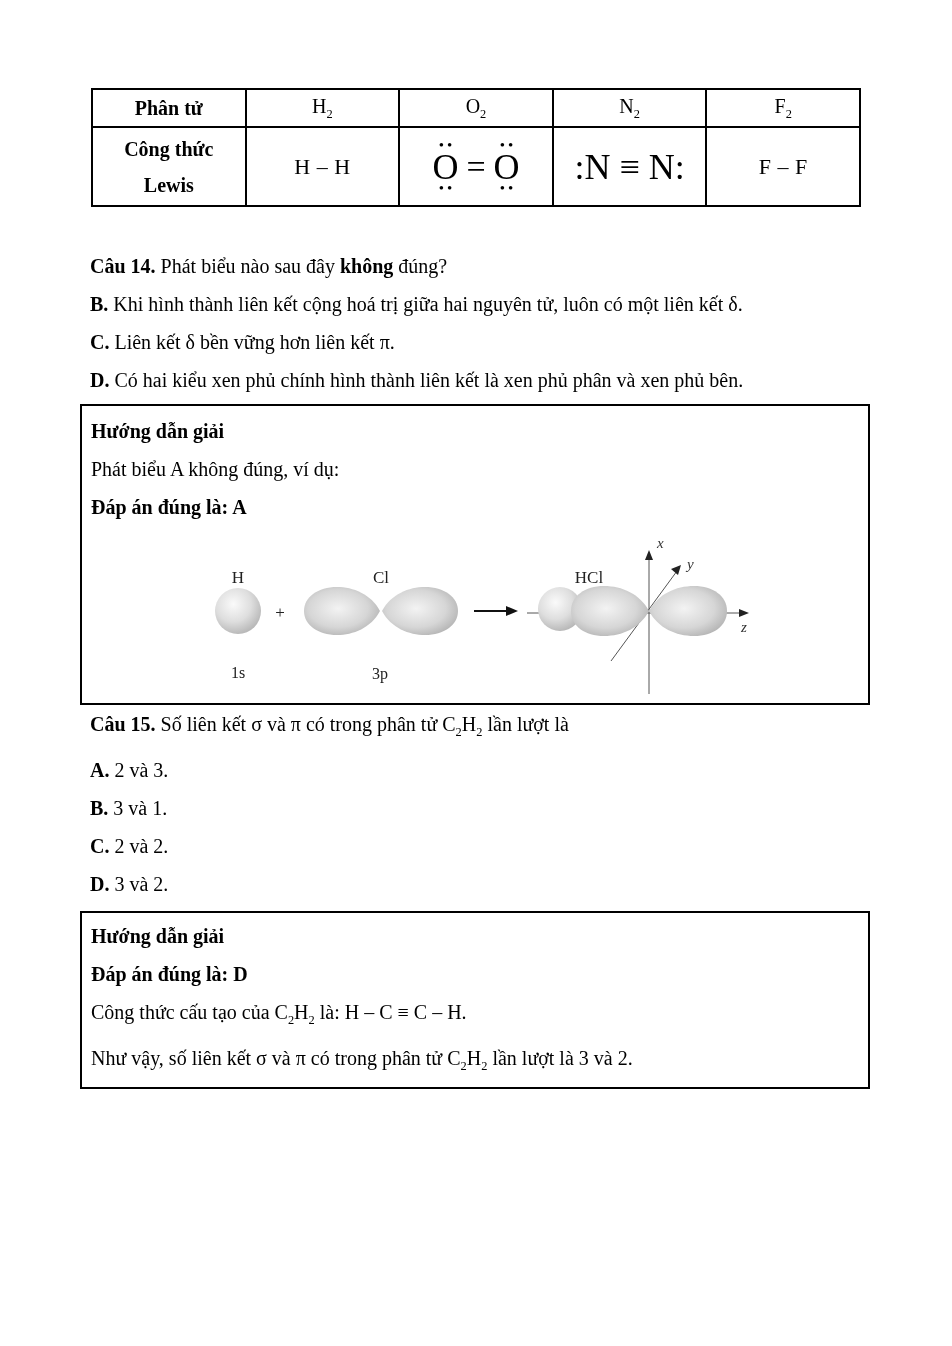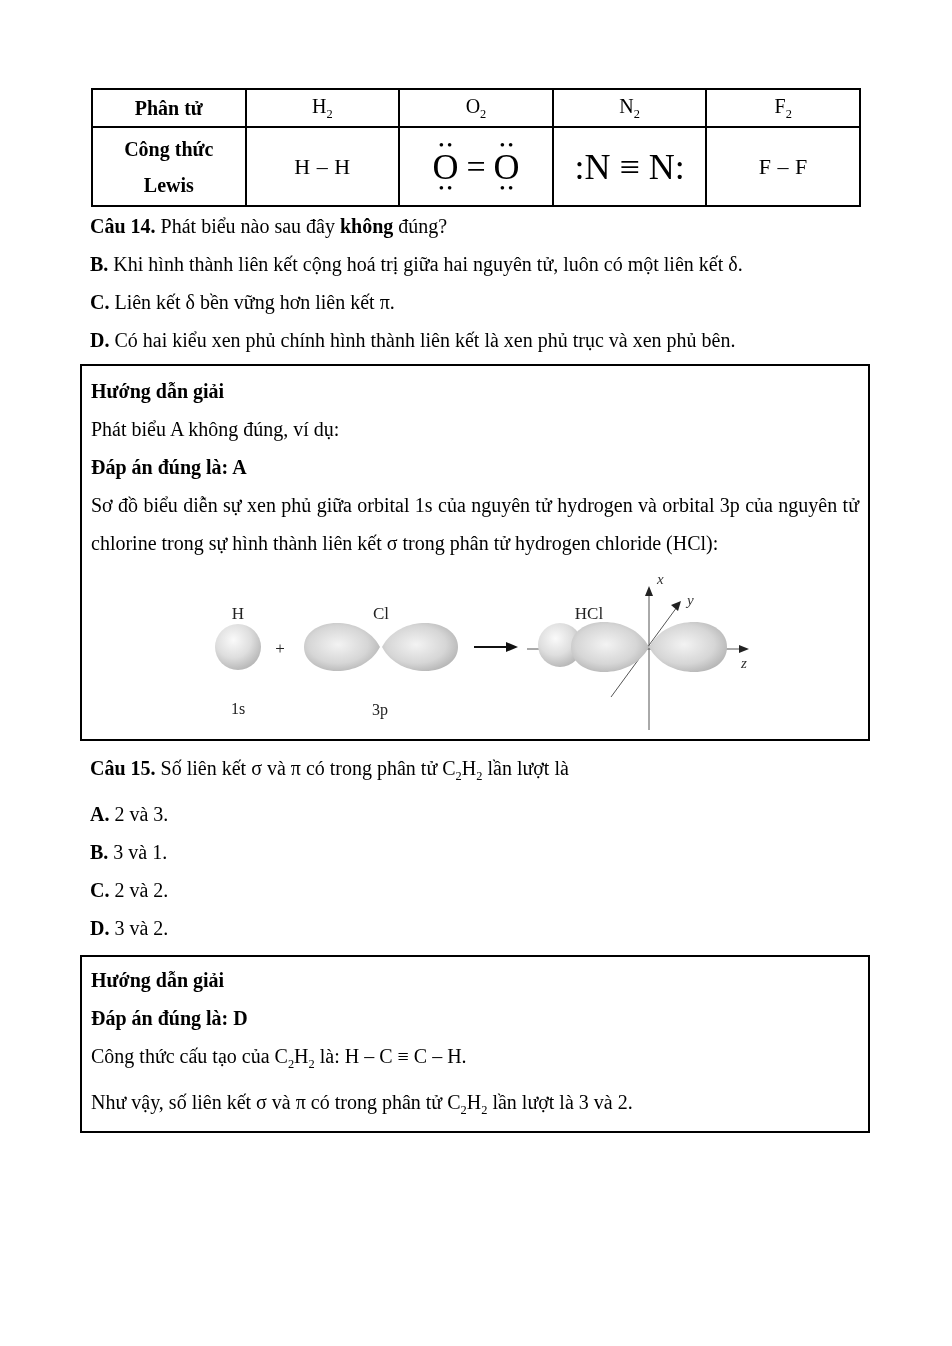--- a/index.html
+++ b/index.html
@@ -35,36 +35,36 @@
   sub { font-size: 0.62em; }
   .lewis-plain { font-size: 22px; letter-spacing: 0.5px; }
   .lewis-large { font-size: 36px; border-radius: 16px; }
   .o2-wrap { display: flex; justify-content: center; align-items: center; gap: 6px; }
   .o-group { display: inline-flex; flex-direction: column; align-items: center; }
   .o-dots { font-size: 15px; line-height: 9px; letter-spacing: 3px; text-indent: 3px; }
   .o-letter { font-size: 36px; line-height: 34px; }
   .eq-sign { font-size: 34px; line-height: 34px; padding: 0 2px; }
   
   .qline { line-height: 38px; margin: 0; }
-  .q14-block { }
+  .q14-block { margin-top: 40px; }
   .bold { font-weight: bold; }
   
   .sol-box {
     border: 2px solid #000;
     margin: 5px -8px 0 -10px;
     padding: 6px 9px 0 9px;
   }
   .sol-box .qline { line-height: 38px; }
   .sol-par { line-height: 38px; margin: 0; text-align: justify; }
   .sol-box2 {
     border: 2px solid #000;
     margin: 8px -8px 0 -10px;
     padding: 4px 9px 2px 9px;
   }
-  .q15-block { margin-top: 8px; }
+  .q15-block { margin-top: 0; }
   
   .diagram-wrap { margin: 0; }
   svg text {
     font-family: "Liberation Serif", serif;
     font-size: 17px;
     fill: #222;
   }
   svg text.axis-lab { font-style: italic; font-size: 15px; fill: #333; }
   svg text.sub-lab { font-size: 16px; }
 </style>
@@ -106,28 +106,27 @@
       <td class="lewis-large">:N ≡ N:</td>
       <td class="lewis-plain">F – F</td>
     </tr>
   </tbody>
     </table>
 
   <div class="q14-block">
     <p class="qline"><span class="bold">Câu 14.</span><span> Phát biểu nào sau đây </span><span class="bold">không</span><span> đúng?</span></p>
     <p class="qline"><span class="bold">B.</span><span> Khi hình thành liên kết cộng hoá trị giữa hai nguyên tử, luôn có một liên kết δ.</span></p>
     <p class="qline"><span class="bold">C.</span><span> Liên kết δ bền vững hơn liên kết π.</span></p>
-    <p class="qline"><span class="bold">D.</span><span> Có hai kiểu xen phủ chính hình thành liên kết là xen phủ trục và xen phủ bên.</span></p>
+    <p class="qline"><span class="bold">D.</span><span> Có hai kiểu xen phủ chính hình thành liên kết là xen phủ phân và xen phủ bên.</span></p>
   </div>
 
   <div class="sol-box">
     <p class="qline bold">Hướng dẫn giải</p>
     <p class="qline">Phát biểu A không đúng, ví dụ:</p>
     <p class="qline bold">Đáp án đúng là: A</p>
-    <p class="sol-par">Sơ đồ biểu diễn sự xen phủ giữa orbital 1s của nguyên tử hydrogen và orbital 3p của nguyên tử chlorine trong sự hình thành liên kết σ trong phân tử hydrogen chloride (HCl):</p>
 
     <div class="diagram-wrap">
       <svg width="770" height="172" viewBox="0 0 770 172">
         <defs>
           <radialGradient id="gSphere" cx="40%" cy="35%" r="70%">
             <stop offset="0%" stop-color="#fafafa"></stop>
             <stop offset="55%" stop-color="#dedede"></stop>
             <stop offset="100%" stop-color="#b3b3b3"></stop>
           </radialGradient>
           <radialGradient id="gLobe" cx="45%" cy="45%" r="65%">

